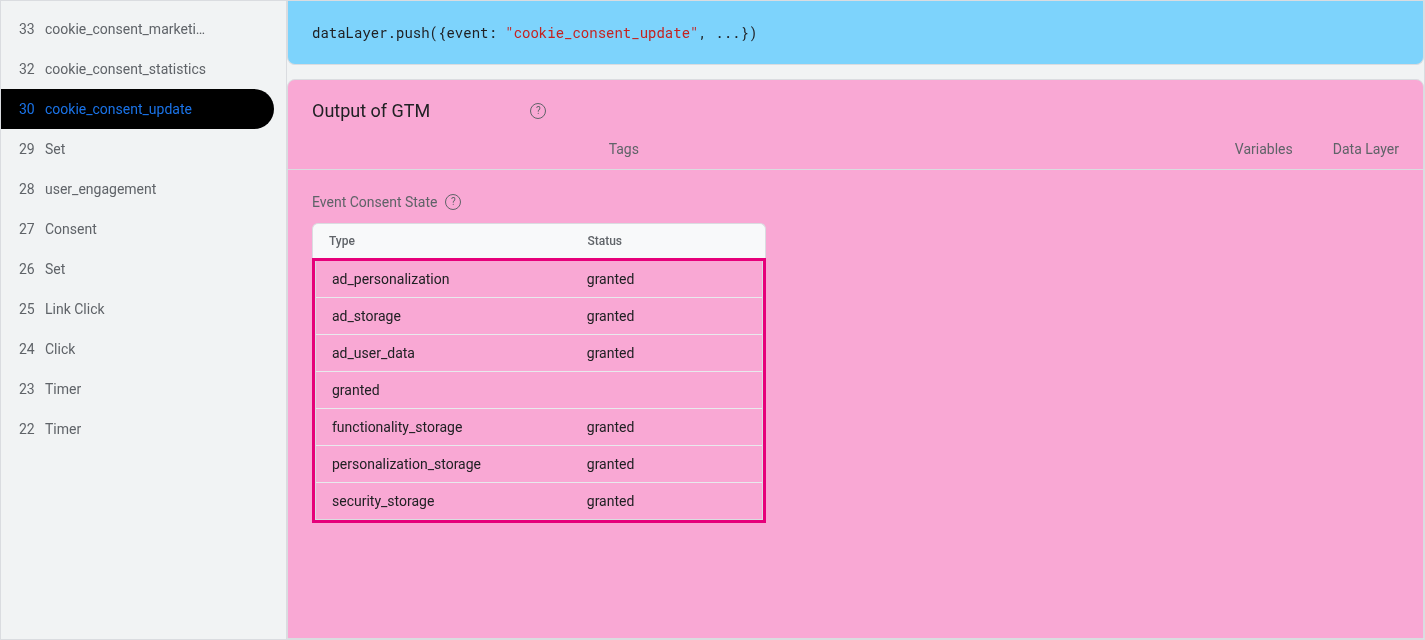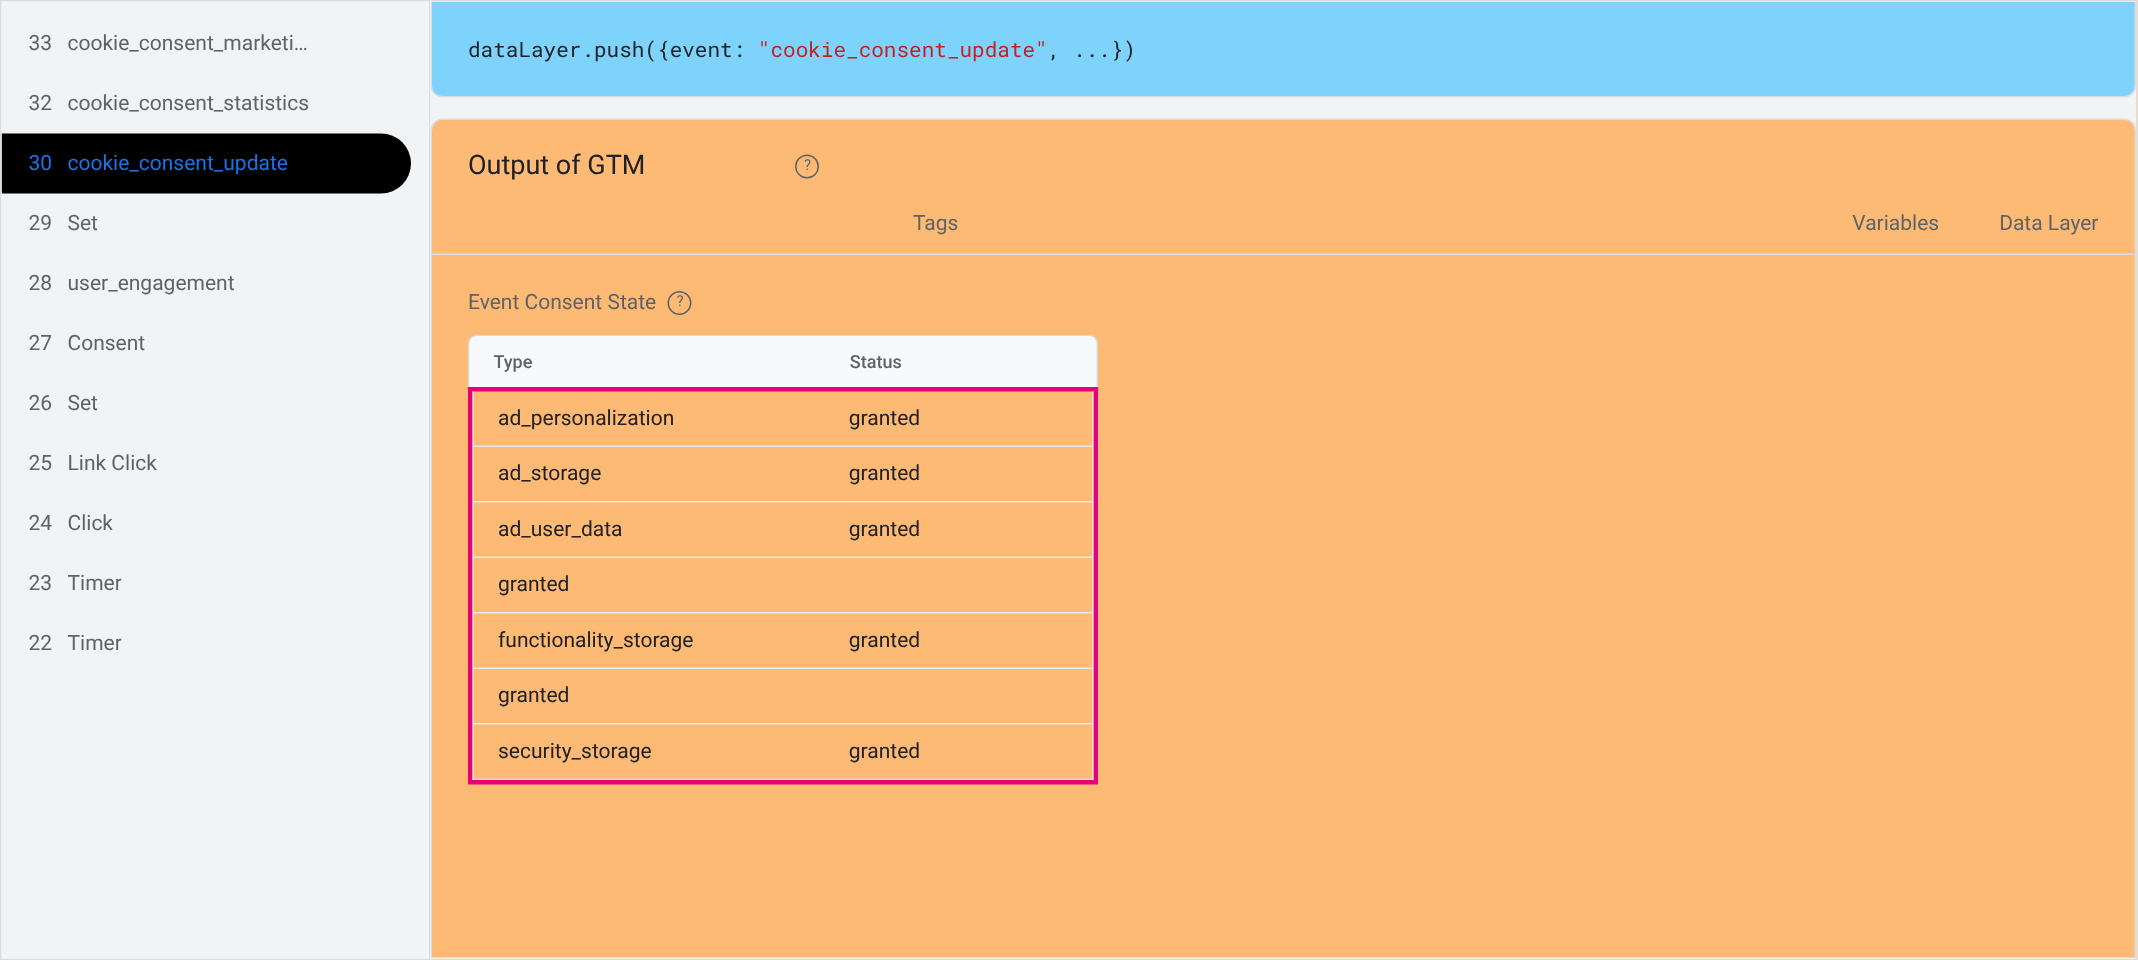--- a/index.html
+++ b/index.html
@@ -71,21 +71,21 @@
     border-radius: 0 0 8px 8px;
     margin: 0 0 14px 0;
     padding: 22px 24px;
     font-family: "Roboto Mono", Menlo, Consolas, monospace;
     font-size: 14px;
     color: #202124;
     border-top: none;
   }
   .code-panel .str { color: #c5221f; }
   .output-panel {
-    background: #fdba74;
+    background: #f9a8d4;
     border: 1px solid #dadce0;
     border-radius: 8px 8px 0 0;
     flex: 1;
     display: flex;
     flex-direction: column;
     overflow: hidden;
   }
   .output-header {
     padding: 20px 24px 8px 24px;
     display: flex;
@@ -158,21 +158,21 @@
     font-size: 14px;
     color: #202124;
   }
   .ct-row:last-child {
     border-bottom: none;
   }
   .col-type { flex: 1.6; }
   .col-status { flex: 1; }
   
   .table-wrap {
-    width: 420px;
+    width: 454px;
   }
   .table-wrap .ct-header-outer {
     border: 1px solid #dadce0;
     border-bottom: none;
     border-radius: 6px 6px 0 0;
   }
   .table-body-border {
     border: 3px solid #e6007a;
   }
   .table-body-inner {
@@ -273,20 +273,21 @@
                   <div class="col-status">granted</div>
                 </div>
                 <div class="ct-row">
                   <div class="col-status">granted</div>
                 </div>
                 <div class="ct-row">
                   <div class="col-type">functionality_storage</div>
                   <div class="col-status">granted</div>
                 </div>
                 <div class="ct-row">
+                  <div class="col-type">personalization_storage</div>
                   <div class="col-status">granted</div>
                 </div>
                 <div class="ct-row">
                   <div class="col-type">security_storage</div>
                   <div class="col-status">granted</div>
                 </div>
               </div>
           </div>
         </div>
       </div>

